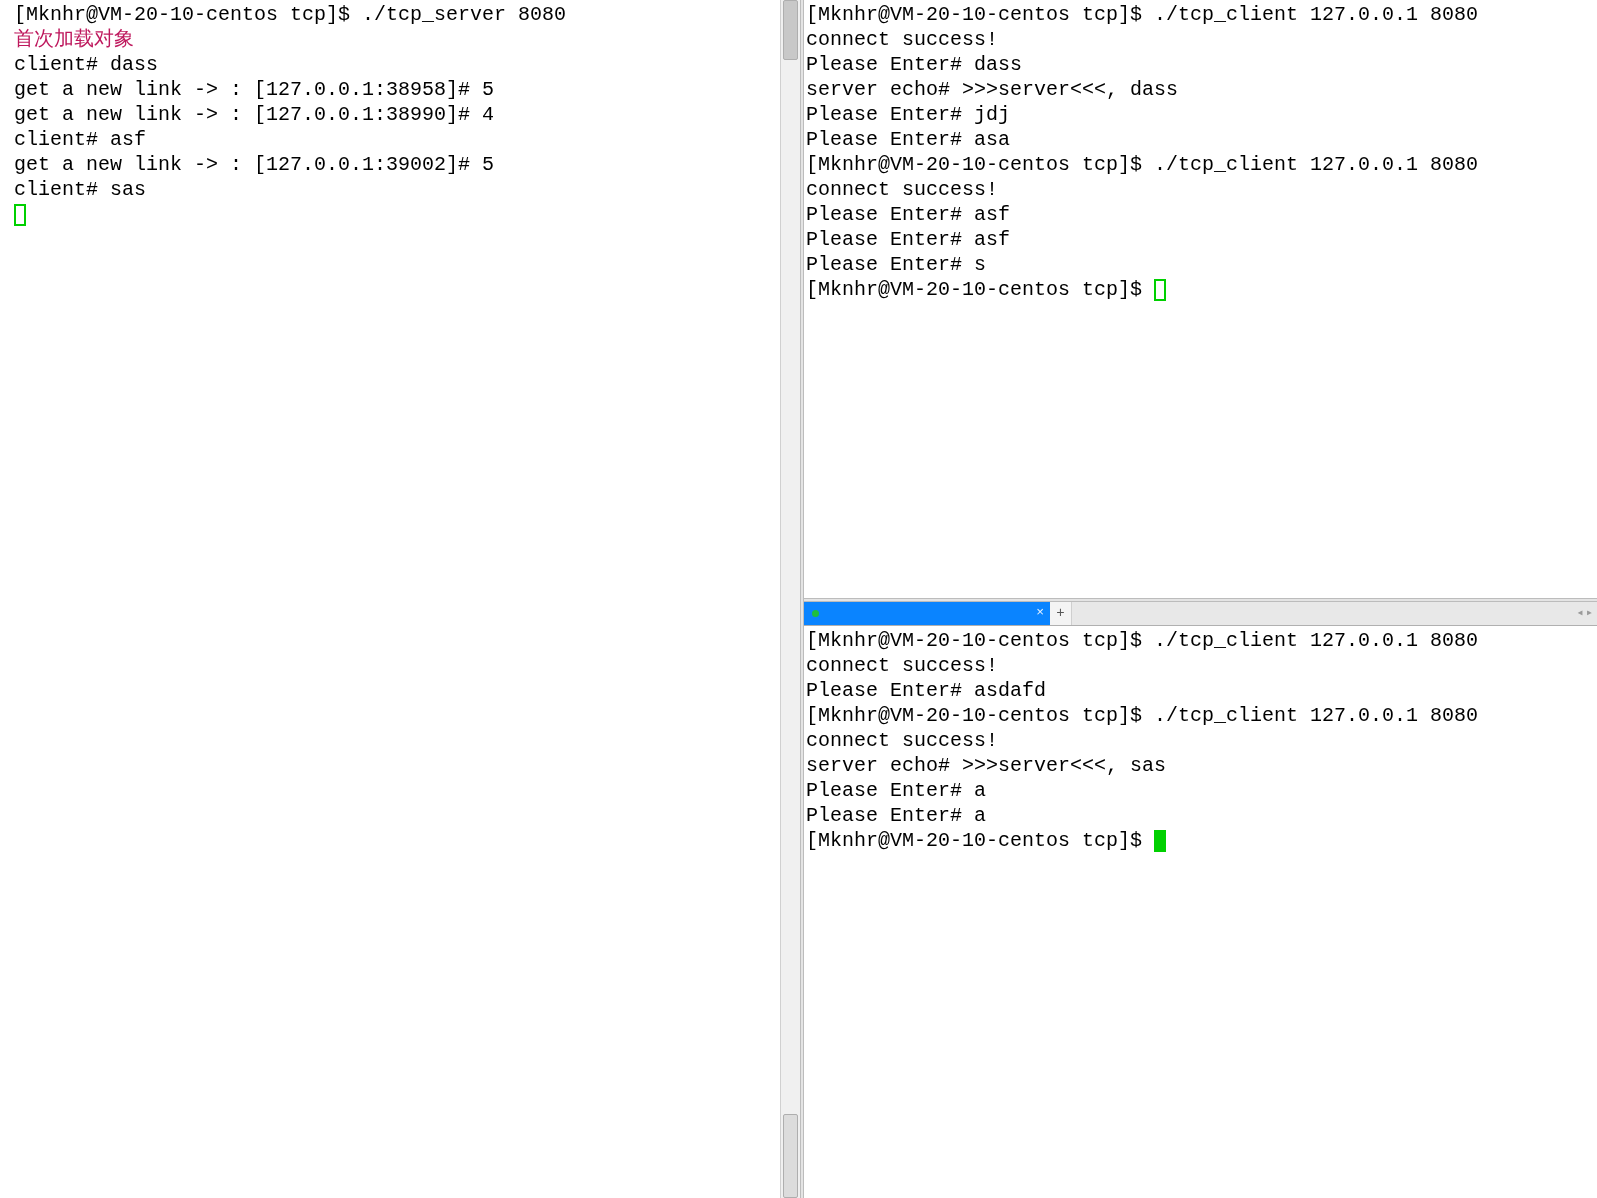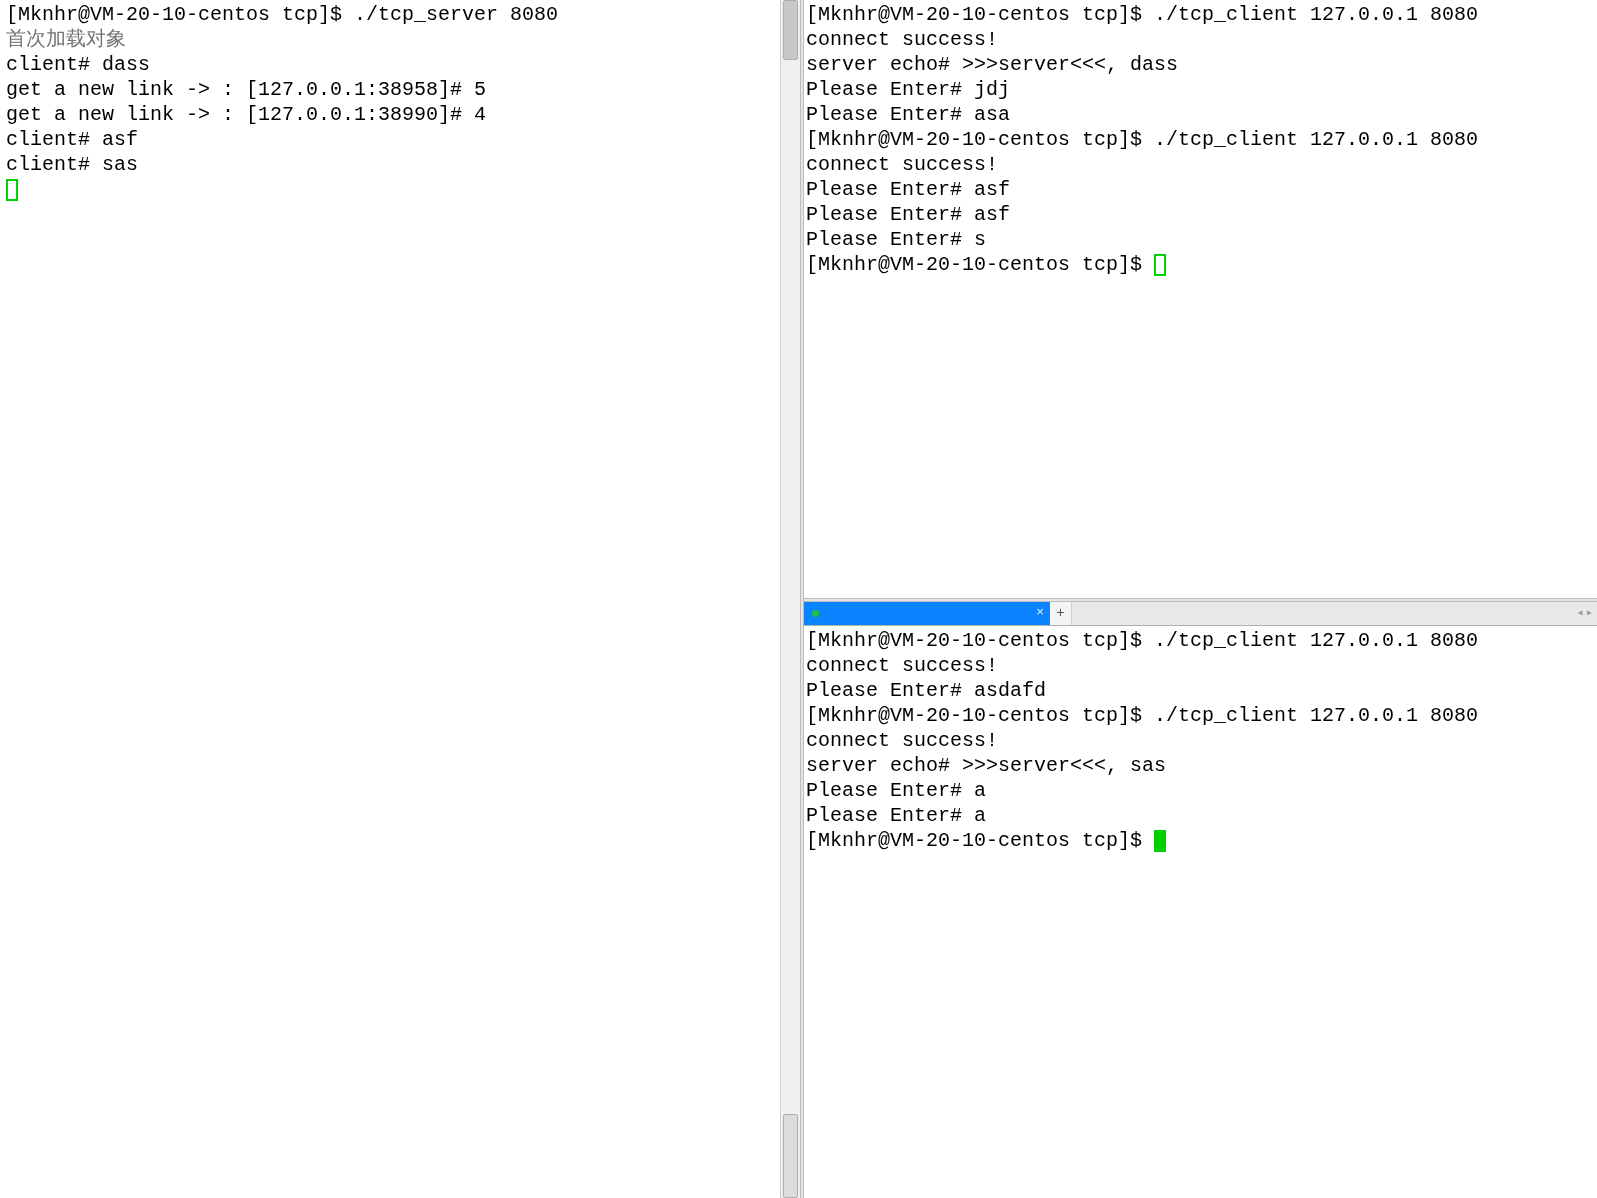--- a/index.html
+++ b/index.html
@@ -11,21 +11,21 @@
     color: #000000;
     width: 1597px;
     height: 1198px;
     overflow: hidden;
     display: flex;
   }
   .left-pane {
     width: 800px;
     height: 100%;
     position: relative;
-    padding: 2px 0 0 6px;
+    padding: 2px 0 0 14px;
   }
   .divider-v {
     width: 4px;
     background: linear-gradient(to right, #d8d8d8 0%, #f0f0f0 50%, #d8d8d8 100%);
     border-left: 1px solid #bcbcbc;
     border-right: 1px solid #bcbcbc;
     height: 100%;
   }
   .right-col {
     flex: 1;
@@ -90,21 +90,21 @@
     color: #9a9a9a;
     font-size: 12px;
     gap: 2px;
   }
   .right-bottom {
     flex: 1;
     padding: 2px 0 0 2px;
     overflow: hidden;
   }
   .term-line { white-space: pre-wrap; word-break: break-all; }
-  .chinese { color: #737373; }
+  .chinese { color: #be185d; }
   .cursor-outline {
     display: inline-block;
     width: 12px; height: 22px;
     border: 2px solid #00d000;
     vertical-align: text-bottom;
   }
   .cursor-solid {
     display: inline-block;
     width: 12px; height: 22px;
     background: #00d000;
@@ -134,38 +134,40 @@
   <div>
     <div class="term-line">[Mknhr@VM-20-10-centos tcp]$ ./tcp_server 8080</div>
     <div class="term-line chinese">首次加载对象</div>
     <div class="term-line">client# dass</div>
     <div class="term-line"></div>
     <div class="term-line">get a new link -&gt; : [127.0.0.1:38958]# 5</div>
     <div class="term-line"></div>
     <div class="term-line">get a new link -&gt; : [127.0.0.1:38990]# 4</div>
     <div class="term-line">client# asf</div>
     <div class="term-line"></div>
+    <div class="term-line">get a new link -&gt; : [127.0.0.1:39002]# 5</div>
     <div class="term-line">client# sas</div>
     <div class="term-line"></div>
     <div class="term-line"><span class="cursor-outline"></span></div>
   </div>
   <div class="scrollbar-left">
     <div class="scroll-thumb" style="top:0;height:60px;"></div>
     <div class="scroll-thumb" style="bottom:0;height:84px;background:#dcdcdc;"></div>
   </div>
 </div>
 
 <div class="divider-v"></div>
 
 <div class="right-col">
 
   <div class="right-top">
     <div>
       <div class="term-line">[Mknhr@VM-20-10-centos tcp]$ ./tcp_client 127.0.0.1 8080</div>
       <div class="term-line">connect success!</div>
+      <div class="term-line">Please Enter# dass</div>
       <div class="term-line">server echo# &gt;&gt;&gt;server&lt;&lt;&lt;, dass</div>
       <div class="term-line"></div>
       <div class="term-line">Please Enter# jdj</div>
       <div class="term-line">Please Enter# asa</div>
       <div class="term-line">[Mknhr@VM-20-10-centos tcp]$ ./tcp_client 127.0.0.1 8080</div>
       <div class="term-line">connect success!</div>
       <div class="term-line">Please Enter# asf</div>
       <div class="term-line"></div>
       <div class="term-line">Please Enter# asf</div>
       <div class="term-line">Please Enter# s</div>

